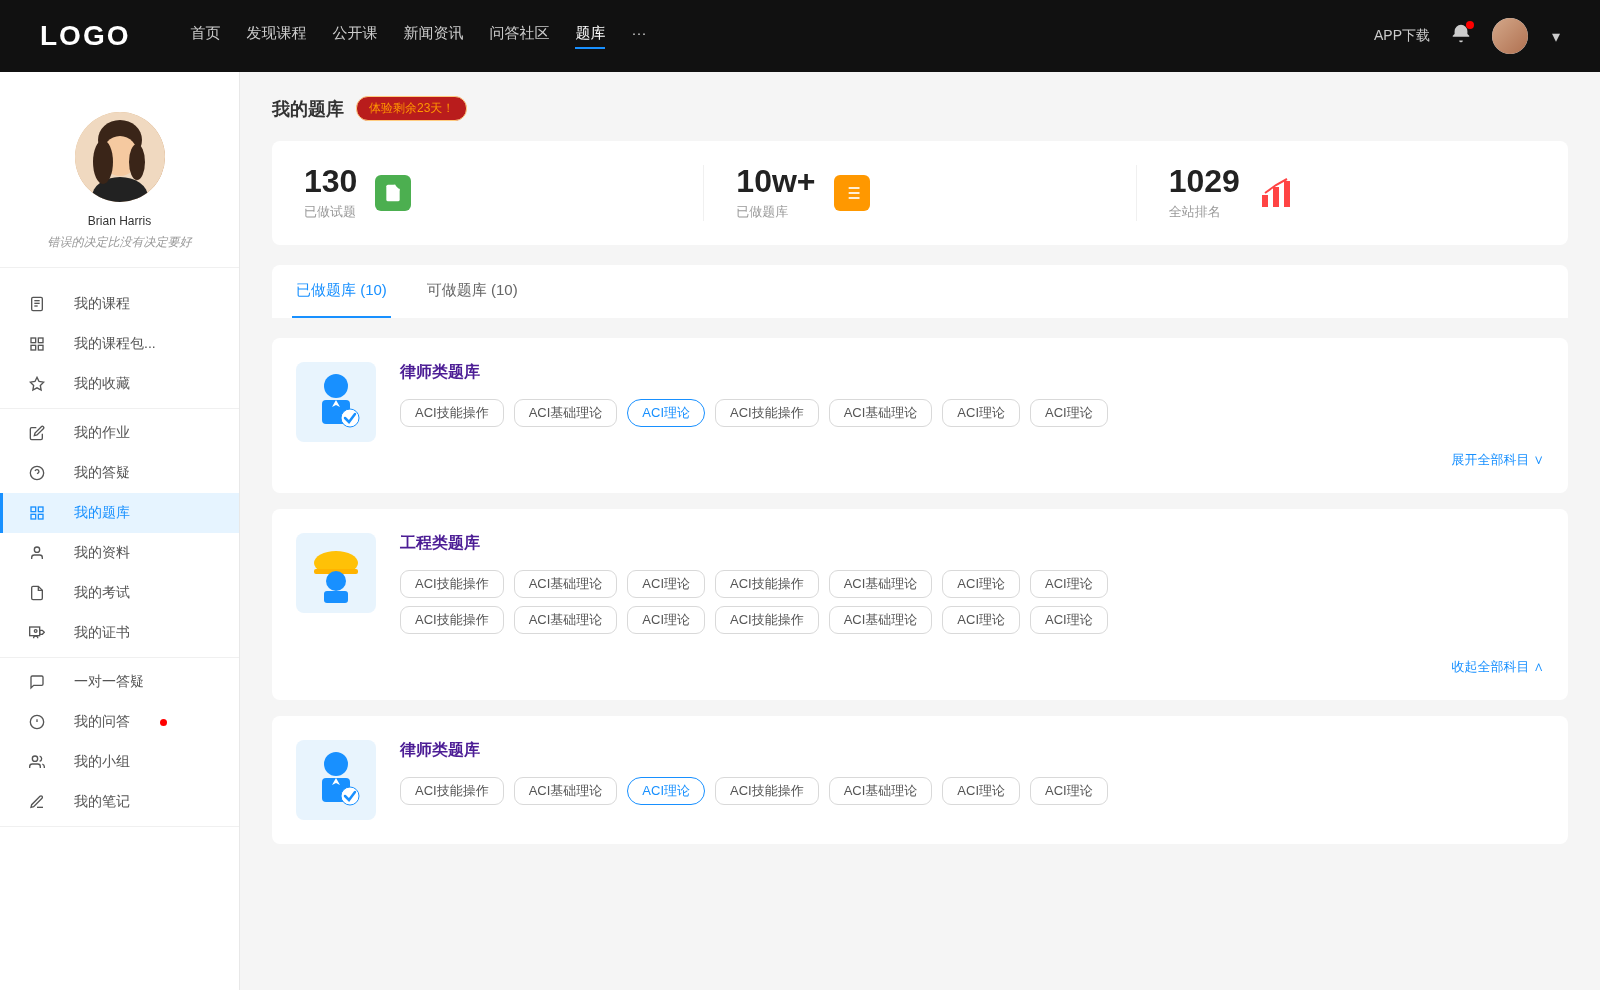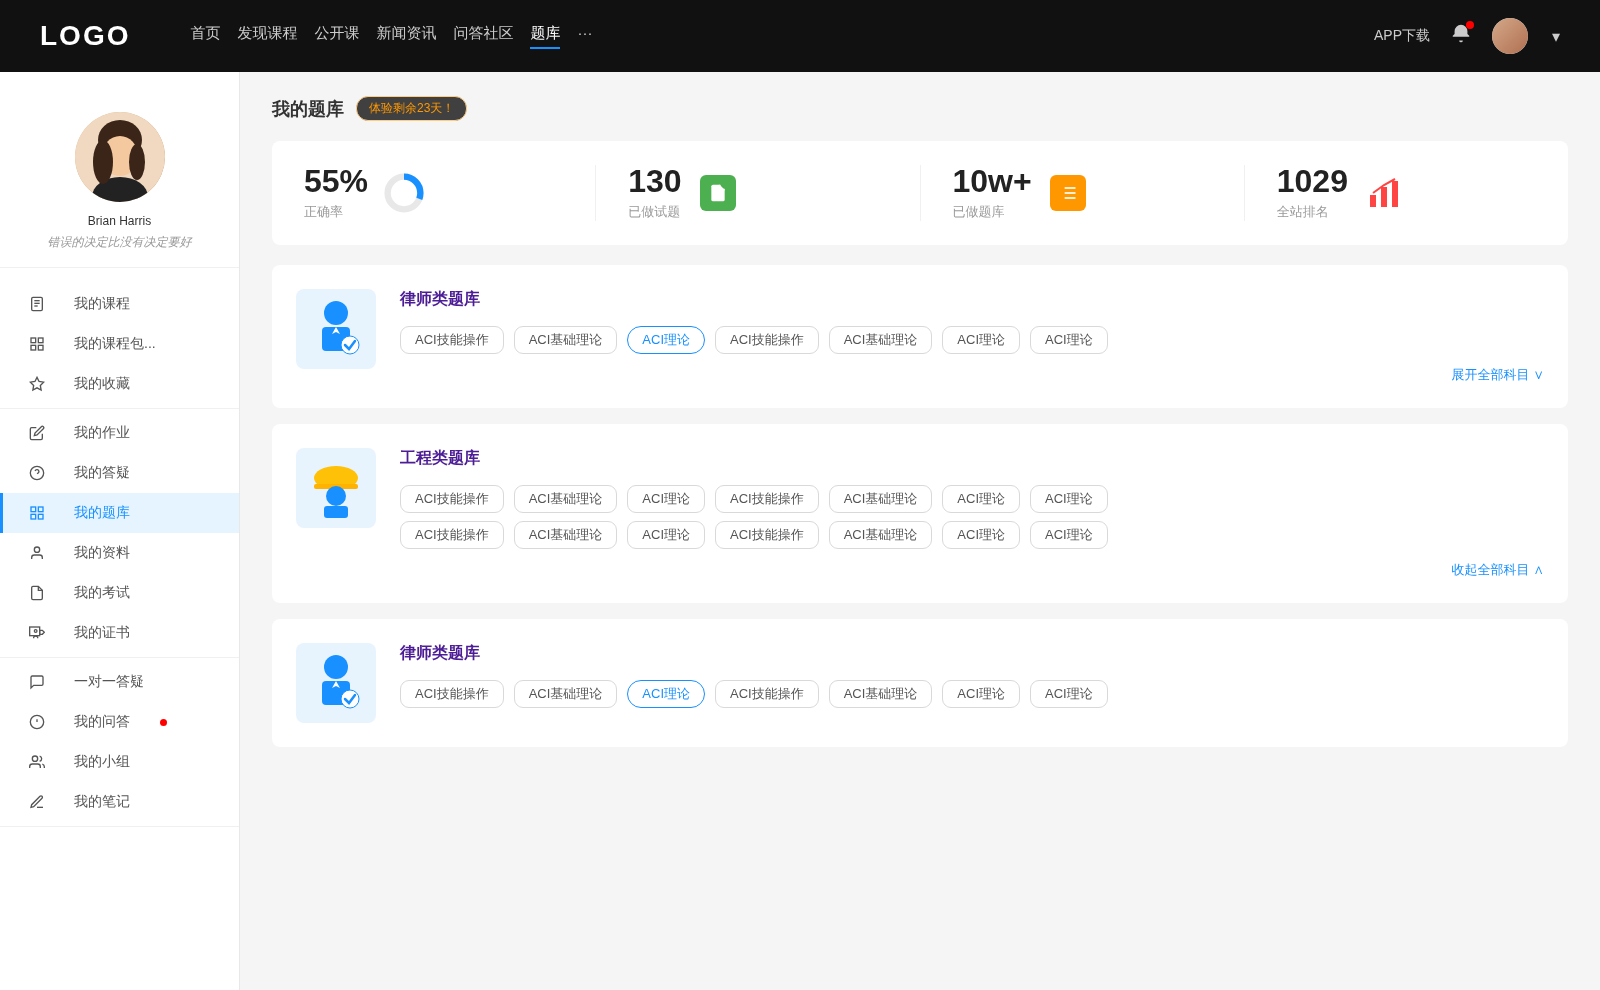--- a/index.html
+++ b/index.html
@@ -16,21 +16,21 @@
     }
     .header-logo {
       font-size: 28px;
       font-weight: bold;
       color: white;
       margin-right: 60px;
       letter-spacing: 2px;
     }
     .header-nav {
       display: flex;
-      gap: 17px;
+      gap: 26px;
       flex: 1;
     }
     .header-nav-item {
       color: #ccc;
       font-size: 15px;
       cursor: pointer;
       padding-bottom: 4px;
     }
     .header-nav-item.active {
       color: white;
@@ -179,21 +179,21 @@
       align-items: center;
       gap: 12px;
       margin-bottom: 20px;
     }
     .page-title {
       font-size: 18px;
       font-weight: 600;
       color: #333;
     }
     .trial-badge {
-      background: #404040;
+      background: #b91c1c;
       color: #ff9800;
       border: 1px solid #ffcc80;
       border-radius: 12px;
       padding: 3px 12px;
       font-size: 12px;
     }
 
     
     .stats-row {
       display: flex;
@@ -296,21 +296,21 @@
       cursor: pointer;
     }
     .qbank-tag.active {
       border-color: #1890ff;
       color: #1890ff;
       border-radius: 20px;
     }
     .qbank-footer {
       display: flex;
       justify-content: flex-end;
-      margin-top: 12px;
+      margin-top: 24px;
       font-size: 13px;
       color: #1890ff;
       cursor: pointer;
     }
 
     
     .icon-green-doc {
       width: 36px; height: 36px;
       background: #4caf50;
       border-radius: 6px;
@@ -535,33 +535,20 @@
 
   <main class="content">
 
     <div class="page-title-row">
       <span class="page-title">我的题库</span>
       <span class="trial-badge">体验剩余23天！</span>
     </div>
 
     <div class="stats-row">
 
-      <div class="stat-item">
-        <div class="stat-text">
-          <div class="stat-value">55%</div>
-          <div class="stat-label">正确率</div>
-        </div>
-        <div class="stat-icon">
-          <svg width="44" height="44" viewBox="0 0 44 44">
-            <circle cx="22" cy="22" r="18" fill="none" stroke="#e8e8e8" stroke-width="7"></circle>
-            <circle cx="22" cy="22" r="18" fill="none" stroke="#1890ff" stroke-width="7" stroke-dasharray="62.83 113.1" stroke-dashoffset="28.27" transform="rotate(-90 22 22)"></circle>
-            <circle cx="22" cy="22" r="11" fill="white"></circle>
-          </svg>
-        </div>
-      </div>
 
       <div class="stat-item">
         <div class="stat-text">
           <div class="stat-value">130</div>
           <div class="stat-label">已做试题</div>
         </div>
         <div class="stat-icon">
           <div class="icon-green-doc">
             <svg width="20" height="20" viewBox="0 0 24 24" fill="white">
                 <path d="M14 2H6a2 2 0 0 0-2 2v16a2 2 0 0 0 2 2h12a2 2 0 0 0 2-2V8z"></path>
@@ -601,20 +588,24 @@
           <svg width="36" height="36" viewBox="0 0 36 36">
             <rect x="4" y="20" width="6" height="12" fill="#ff4444"></rect>
             <rect x="15" y="12" width="6" height="20" fill="#ff4444"></rect>
             <rect x="26" y="6" width="6" height="26" fill="#ff4444"></rect>
             <polyline points="7,18 18,10 29,4" fill="none" stroke="#ff4444" stroke-width="2"></polyline>
           </svg>
         </div>
       </div>
     </div>
 
+    <div class="tabs-row">
+      <div class="tab-item active">已做题库 (10)</div>
+      <div class="tab-item">可做题库 (10)</div>
+    </div>
 
     <div class="qbank-card">
       <div class="qbank-icon-wrap">
         <svg width="56" height="60" viewBox="0 0 56 60" xmlns="http://www.w3.org/2000/svg">
 
           <circle cx="28" cy="14" r="12" fill="#1890ff"></circle>
 
           <rect x="14" y="28" width="28" height="24" rx="4" fill="#1890ff"></rect>
 
           <polygon points="28,28 24,35 28,33 32,35" fill="white"></polygon>

